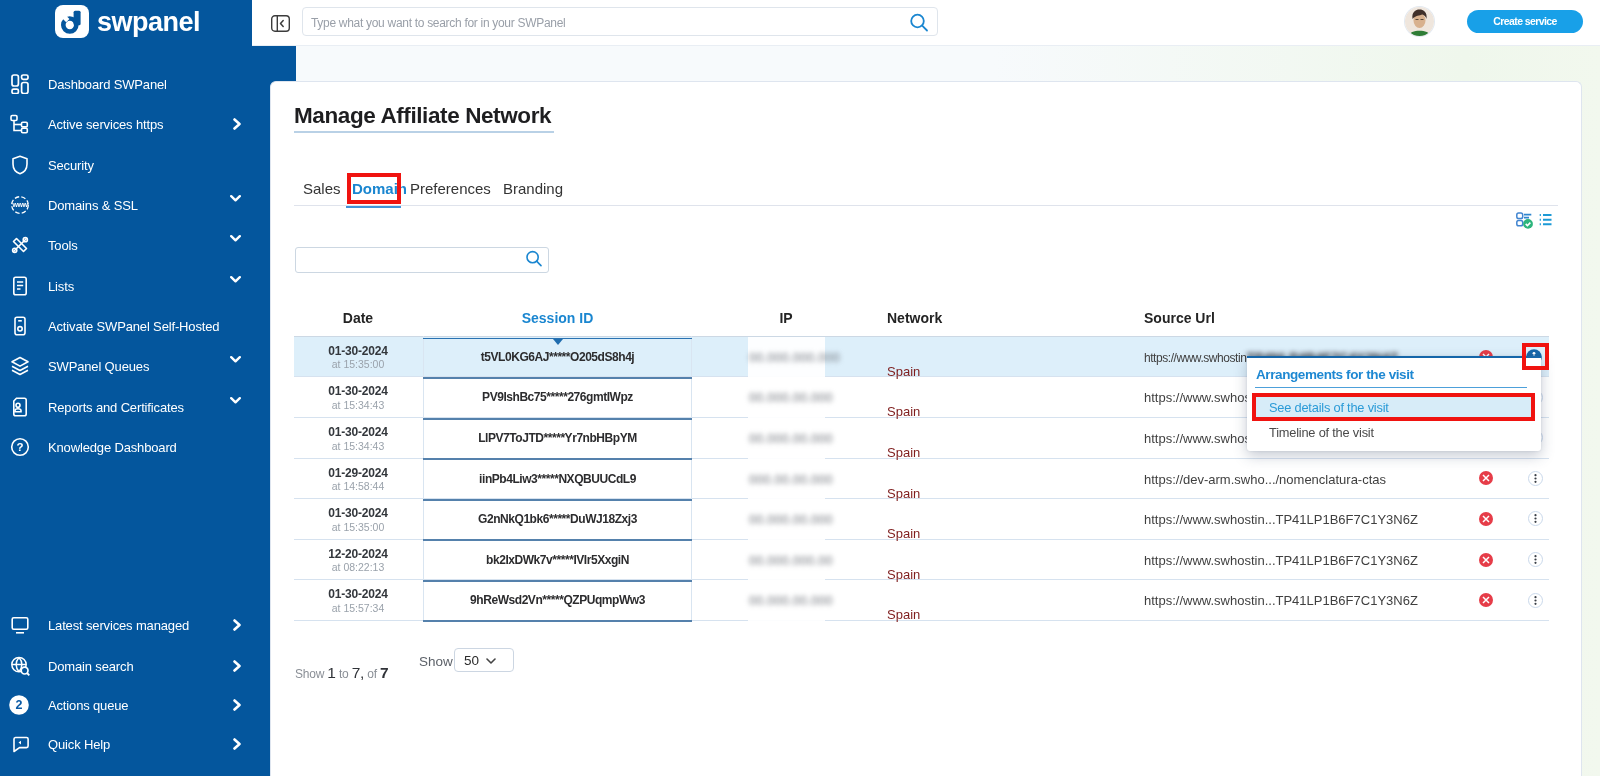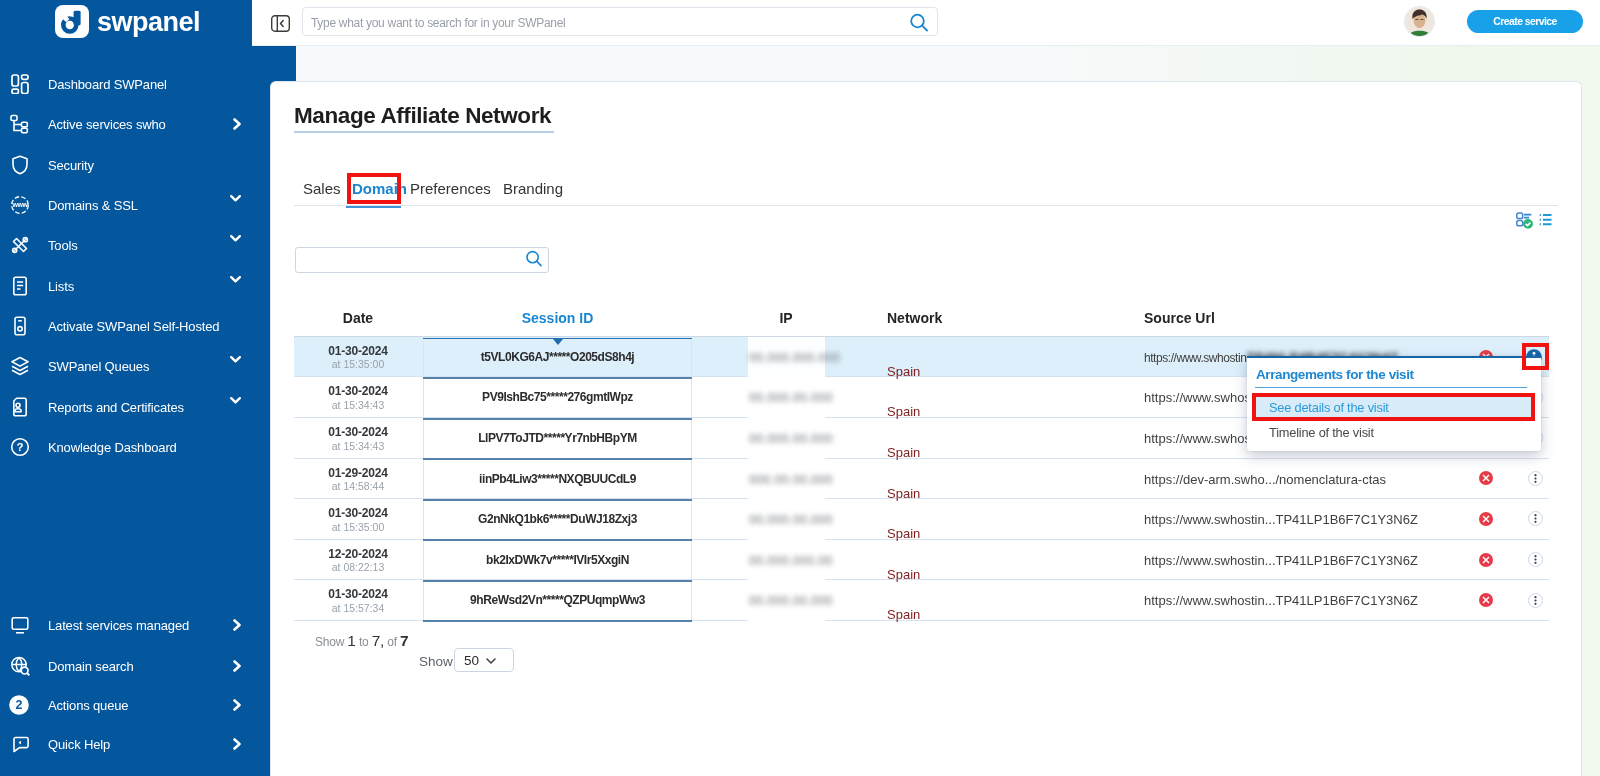--- a/index.html
+++ b/index.html
@@ -61,21 +61,21 @@
   #ipstrip { position:absolute; left:748px; top:337px; width:77px; height:284px; background:rgba(255,255,255,0.93); z-index:6; }
 
   
   #popup { position:absolute; left:1247px; top:356px; width:294px; height:95px; background:#fff; border-top:2.5px solid #1566a9; border-radius:0 0 3px 3px; box-shadow:0 5px 14px rgba(50,70,100,0.28), 0 0 2px rgba(50,70,100,0.15); z-index:20; }
   #popup .ti { position:absolute; left:9px; top:8.5px; font-size:13.5px; letter-spacing:-0.4px; font-weight:bold; color:#1e88d2; }
   #popup .tl { position:absolute; left:8px; top:29px; width:272px; height:1px; background:#4da0da; }
   #popup .it1 { position:absolute; left:8px; top:36px; width:276px; height:27px; background:#d7ecf8; color:#2b9bd7; font-size:12.8px; letter-spacing:-0.2px; line-height:27px; padding-left:14px; }
   #popup .it2 { position:absolute; left:22px; top:66.5px; font-size:12.8px; letter-spacing:-0.2px; color:#4a4a4a; }
 
   
-  #foot1 { position:absolute; left:295px; top:632px; font-size:12px; letter-spacing:-0.2px; color:#8a8f96;margin-left:20px; }
+  #foot1 { position:absolute; left:295px; top:664px; font-size:12px; letter-spacing:-0.2px; color:#8a8f96; }
   #foot1 b { font-size:15.5px; color:#303338; font-weight:normal; }
   #foot1 .b2 { font-weight:bold; }
   #footshow { position:absolute; left:419px; top:654px; font-size:13.5px; color:#5d6269; }
   #footsel { position:absolute; left:454px; top:648px; width:60px; height:24px; border:1px solid #ccd6e2; border-radius:4px; background:#fff; }
   #footsel .v { position:absolute; left:9px; top:4px; font-size:13.5px; color:#2b2b2b; }
 </style>
 </head>
 <body>
 <div id="app">
   <div id="mainbg"></div>
@@ -99,21 +99,21 @@
       <span class="tx">Dashboard SWPanel</span>
     </div>
     <div class="mi" style="top:104px;">
       <svg class="ic" viewBox="0 0 20 20" fill="none" stroke="#fff" stroke-width="1.6">
           <rect x="1" y="1.5" width="6" height="5" rx="1.2"></rect>
           <path d="M4 6.5 V16.5 H11.5"></path>
           <path d="M4 10.5 H11.5"></path>
           <rect x="11.5" y="8.3" width="5.8" height="4.6" rx="1.2"></rect>
           <rect x="11.5" y="14.2" width="5.8" height="4.6" rx="1.2"></rect>
         </svg>
-      <span class="tx">Active services swho</span>
+      <span class="tx">Active services https</span>
       <svg class="chev-r" width="8" height="12" viewBox="0 0 8 12" fill="none" stroke="#fff" stroke-width="2.6" stroke-linecap="round" stroke-linejoin="round">
           <path d="M1.5 1.5 L6.5 6 L1.5 10.5"></path>
         </svg>
     </div>
     <div class="mi" style="top:144.5px;">
       <svg class="ic" viewBox="0 0 20 20" fill="none" stroke="#fff" stroke-width="1.6">
           <path d="M10 1.3 L17 3.8 V9 C17 13.8 14.2 17.3 10 18.8 C5.8 17.3 3 13.8 3 9 V3.8 Z" stroke-linejoin="round"></path>
         </svg>
       <span class="tx">Security</span>
     </div>

